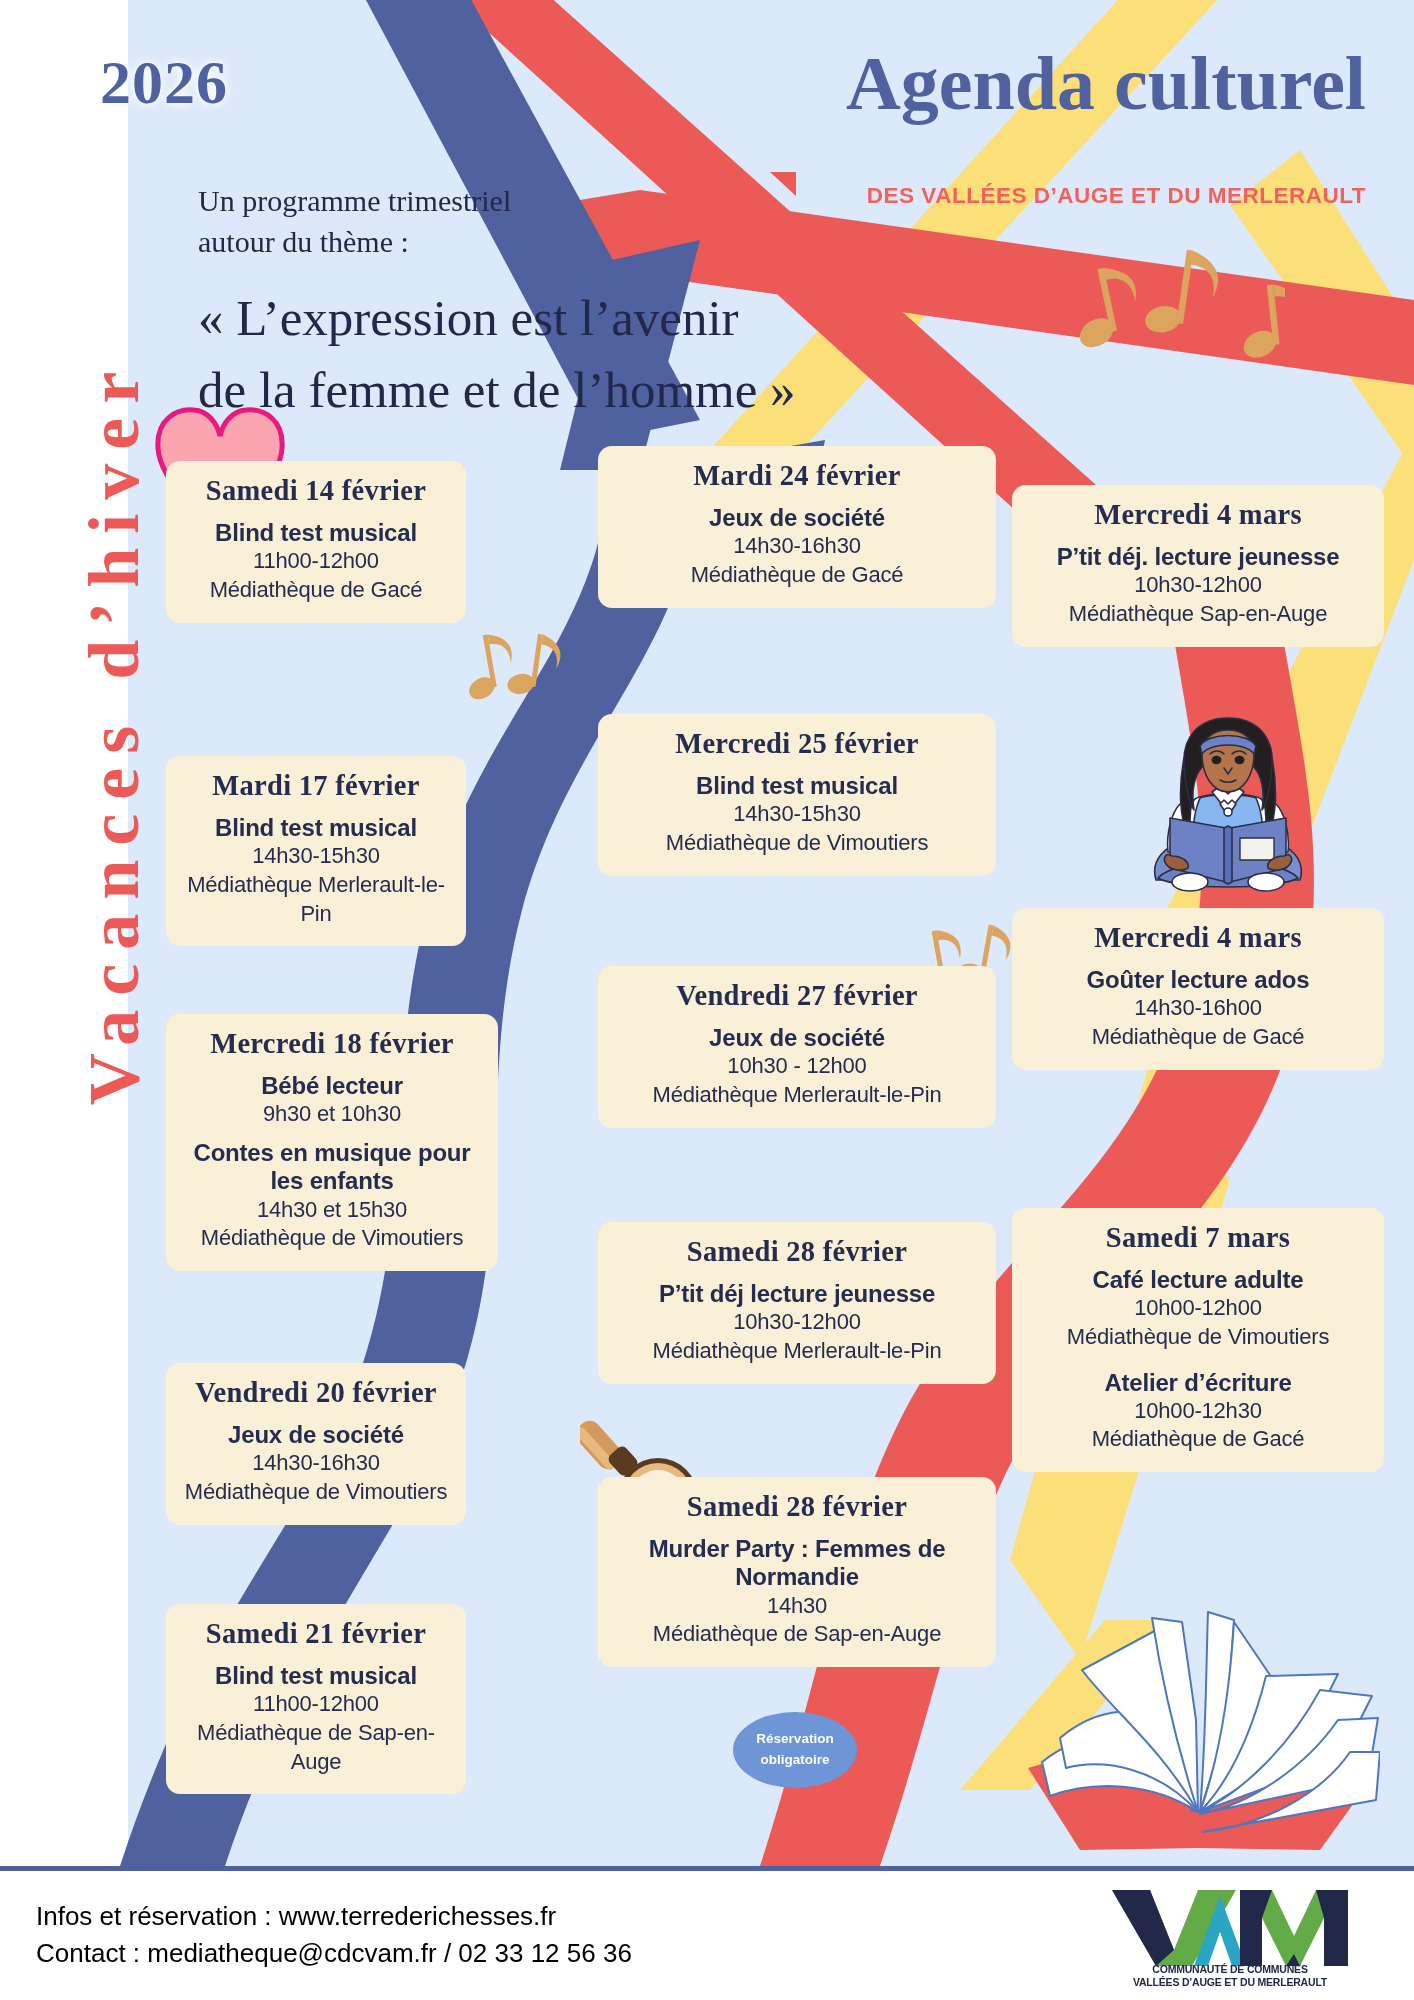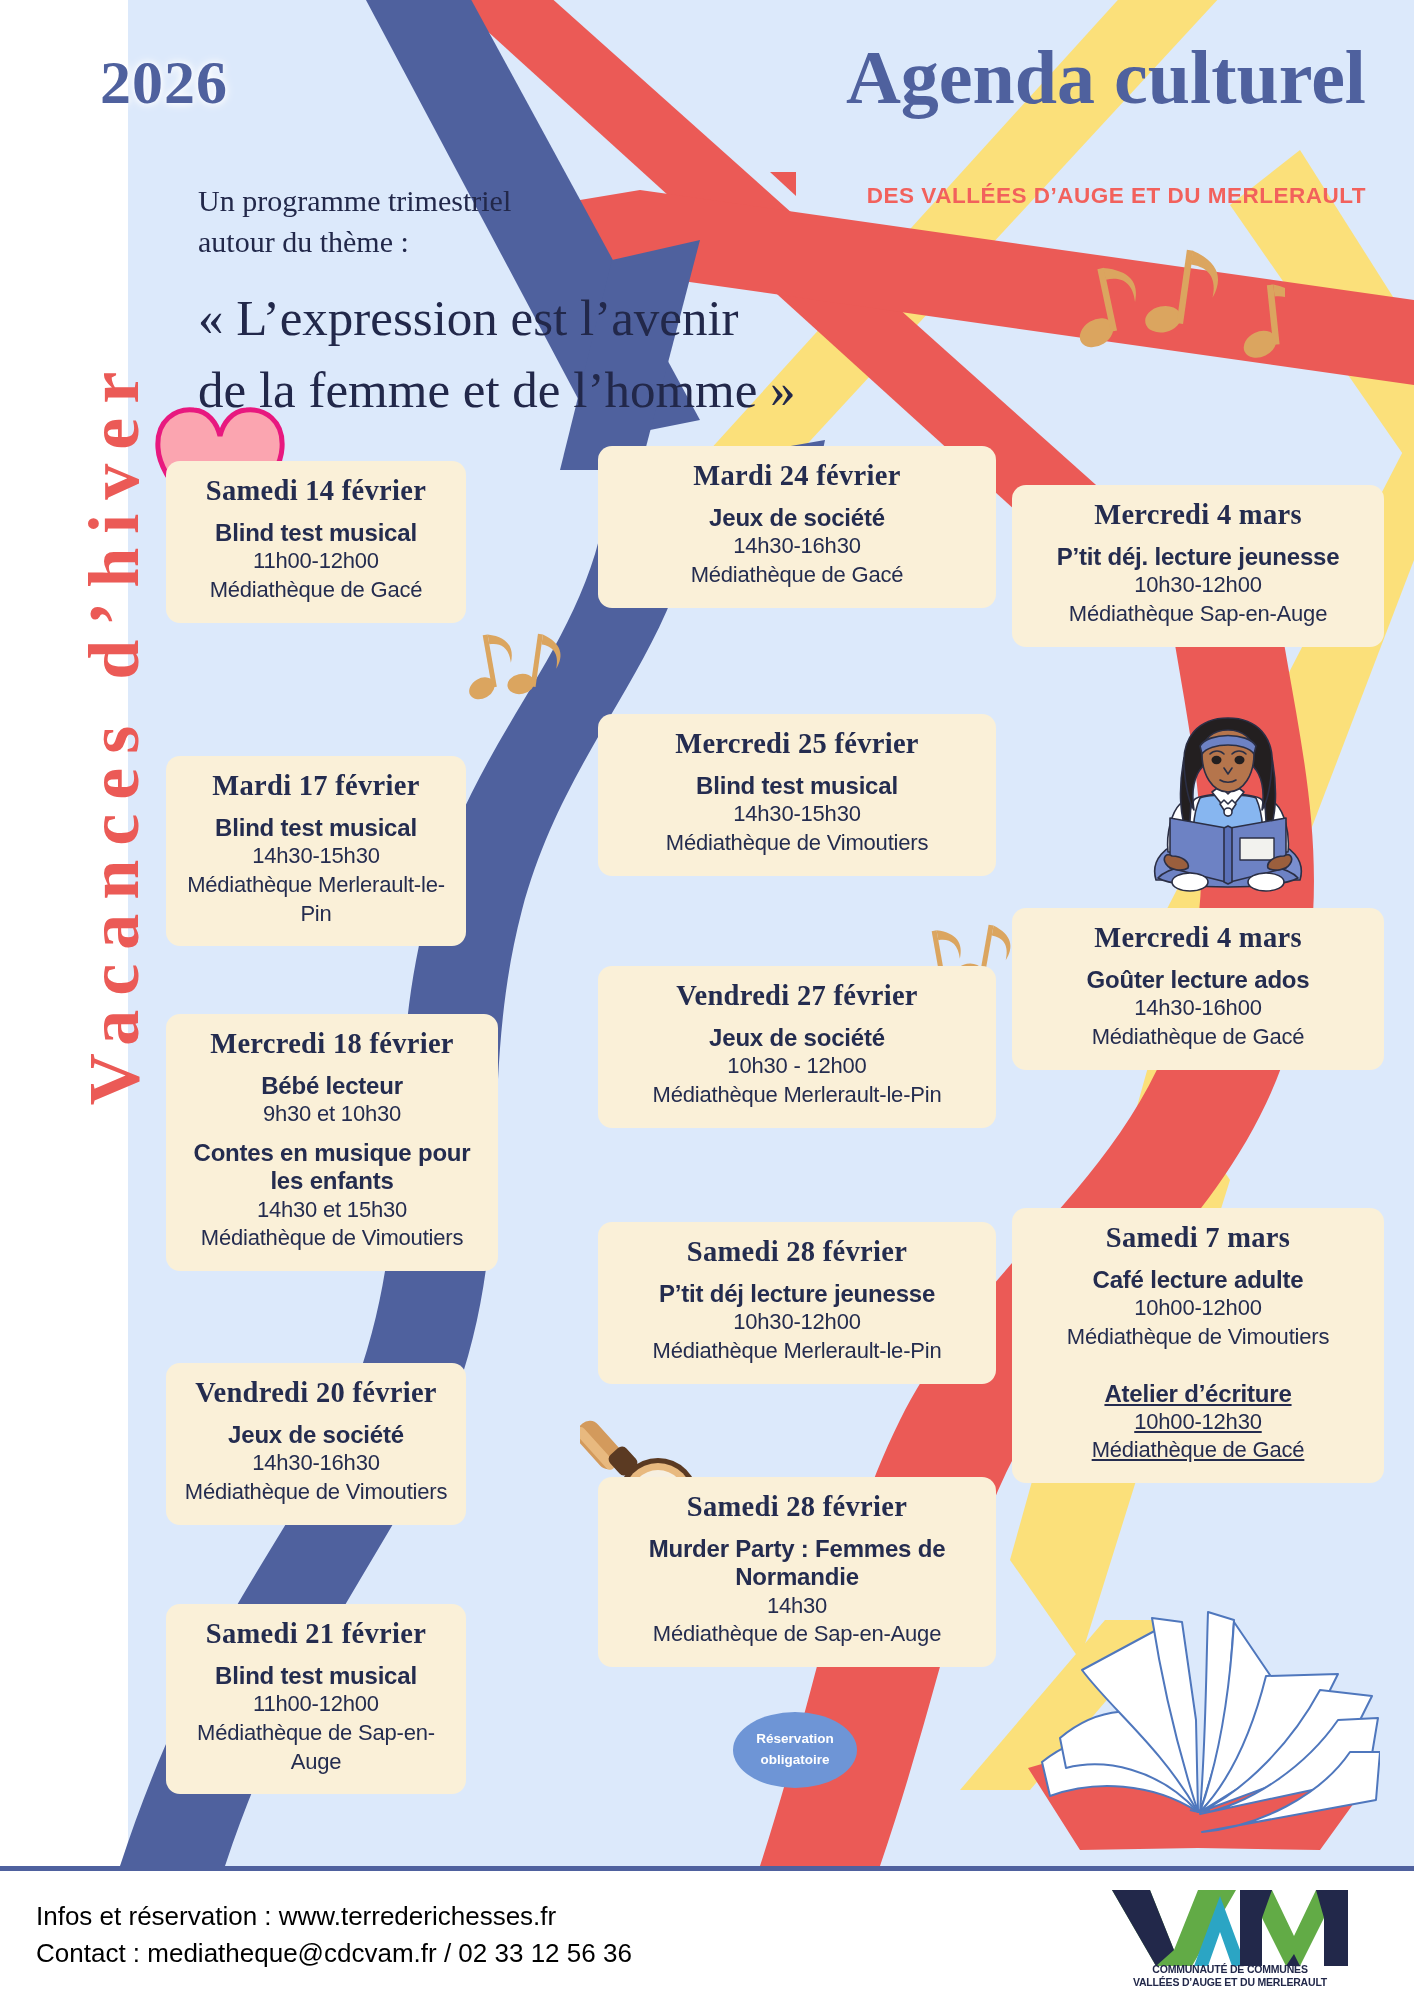--- a/index.html
+++ b/index.html
@@ -58,21 +58,21 @@
     font-family: "Liberation Serif", serif;
     font-weight: bold;
     font-size: 62px;
     color: #4f619e;
     letter-spacing: 1px;
     text-shadow: 0 0 6px #ffffff, 0 0 12px #ffffff;
     margin-top: 9px;
   }
   .main-title {
     position: absolute;
-    right: 48px; top: 34px;
+    right: 48px; top: 40px;
     font-family: "Liberation Serif", serif;
     font-weight: bold;
     font-size: 76px;
     color: #4f619e;
     letter-spacing: 0px;
     white-space: nowrap;
   }
   .sub-title {
     position: absolute;
     right: 48px; top: 183px;
@@ -497,21 +497,21 @@
     </div>
   </div>
 
   <div class="card" style="left:1012px; top:1208px; width:372px;">
     <div class="date">Samedi 7 mars</div>
     <div class="ev">
       <div class="t">Café lecture adulte</div>
       <div class="h">10h00-12h00</div>
       <div class="p">Médiathèque de Vimoutiers</div>
     </div>
-    <div class="ev" style="margin-top:28px;text-decoration:underline;">
+    <div class="ev" style="margin-top:17px;">
       <div class="t">Atelier d’écriture</div>
       <div class="h">10h00-12h30</div>
       <div class="p">Médiathèque de Gacé</div>
     </div>
   </div>
 
   <div class="footer-rule"></div>
   <div class="footer-text">
     <div>Infos et réservation : www.terrederichesses.fr</div>
     <div>Contact : mediatheque@cdcvam.fr / 02 33 12 56 36</div>

